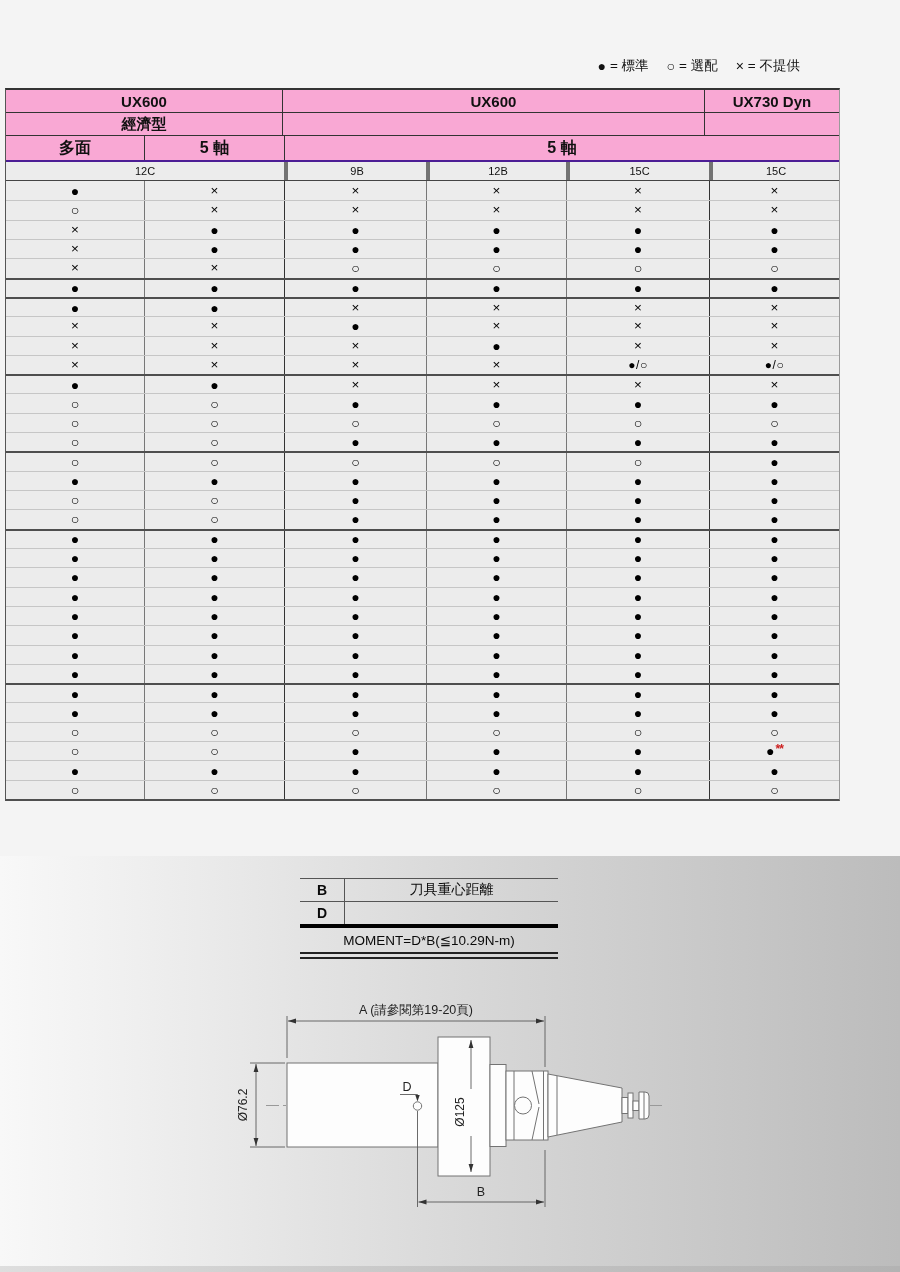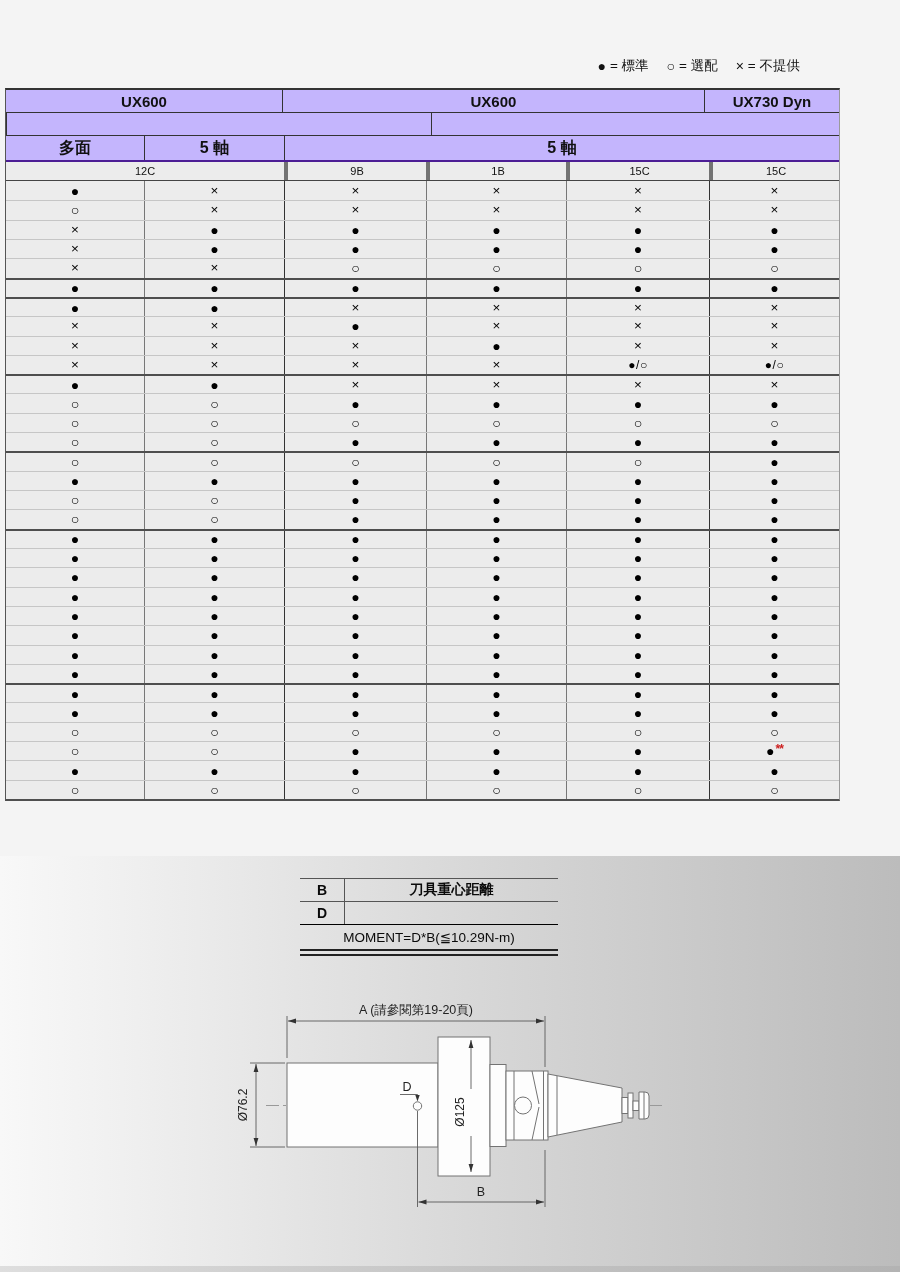--- a/index.html
+++ b/index.html
@@ -12,21 +12,21 @@
   
   .legend{position:absolute;top:57px;right:100px;display:flex;gap:18px;
     font-size:13.5px;color:#111;align-items:center;}
   .legend .item{display:flex;align-items:center;gap:4px;}
   .legend .sym{font-size:14px;line-height:14px;}
   
   .matrix{position:absolute;left:5px;top:88px;width:833px;
     border-left:1px solid #555;border-right:1px solid #9a9a9a;
     border-top:2px solid #333;border-bottom:2px solid #4f4f4f;
     box-sizing:content-box;}
-  .hrow{display:flex;background:#c4b5fd;}
+  .hrow{display:flex;background:#f9a8d4;}
   .hrow>div{display:flex;align-items:center;justify-content:center;box-sizing:border-box;}
   .h1,.h2{height:22px;font-size:15px;font-weight:bold;border-bottom:1px solid #333;}
   .h3{height:24px;font-size:16px;font-weight:bold;border-bottom:2px solid #4c1d95;}
   .h4{height:18px;font-size:11px;font-weight:normal;background:#ececec;border-bottom:1.5px solid #444;}
   .bL{border-left:1px solid #333;}
   .bL2{border-left:1px solid #333;}
   .h4 .bL,.h4 .bL2{border-left:4px solid #737373;}
   
   .w12{width:278px;} .w345{width:425px;} .w6{width:136px;}
   .w1{width:138px;} .w2{width:140px;} .w3456{width:555px;}
@@ -50,22 +50,22 @@
   
   .bottom-panel{position:absolute;left:0;top:856px;width:900px;height:416px;
     background:linear-gradient(90deg,#f8f8f8 0%,#ebebeb 22%,#d6d6d6 55%,#bcbcbc 100%);}
   .bottom-strip{position:absolute;left:0;top:1266px;width:900px;height:6px;
     background:linear-gradient(90deg,#dedede 0%,#c3c3c3 55%,#b3b3b3 100%);}
   
   .moment{position:absolute;left:300px;top:878px;width:258px;font-size:14px;color:#0a0a0a;}
   .mt-row{display:flex;height:22px;border-top:1px solid #555;}
   .mt-key{width:44px;display:flex;align-items:center;justify-content:center;
     border-right:1px solid #555;font-weight:bold;}
-  .mt-val{flex:1;display:flex;align-items:center;justify-content:center;font-weight:bold;}
-  .mt-formula{height:23px;border-top:1px solid #000000;display:flex;align-items:center;
+  .mt-val{flex:1;display:flex;align-items:center;justify-content:center;font-weight:normal;}
+  .mt-formula{height:23px;border-top:4px solid #000000;display:flex;align-items:center;
     justify-content:center;font-size:13.5px;text-align:center;}
   .mt-double{height:3px;border-top:2.5px solid #222;border-bottom:2.5px solid #222;margin-top:1px;}
   
   .diagram{position:absolute;left:230px;top:1000px;}
   svg text{font-family:"Liberation Sans","DejaVu Sans",sans-serif;}
 </style>
 </head>
 <body>
 
 <div class="legend">
@@ -83,32 +83,33 @@
   </div>
 </div>
 
 <div class="matrix">
   <div class="hrow h1">
     <div class="w12">UX600</div>
     <div class="w345 bL2">UX600</div>
     <div class="w6 bL2">UX730 Dyn</div>
   </div>
   <div class="hrow h2">
+    <div class="w12">經濟型</div>
     <div class="w345 bL2"></div>
     <div class="w6 bL2"></div>
   </div>
   <div class="hrow h3">
     <div class="w1">多面</div>
     <div class="w2 bL">5 軸</div>
     <div class="w3456 bL2">5 軸</div>
   </div>
   <div class="hrow h4">
     <div class="w12">12C</div>
     <div class="c2 bL2">9B</div>
-    <div class="c3 bL">1B</div>
+    <div class="c3 bL">12B</div>
     <div class="c4 bL">15C</div>
     <div class="c5 bL2">15C</div>
   </div>
   <div class="tbody">
       <div class="trow">
         <div class="tcell c0">●</div>
         <div class="tcell c1 mx">×</div>
         <div class="tcell c2 mx">×</div>
         <div class="tcell c3 mx">×</div>
         <div class="tcell c4 mx">×</div>

